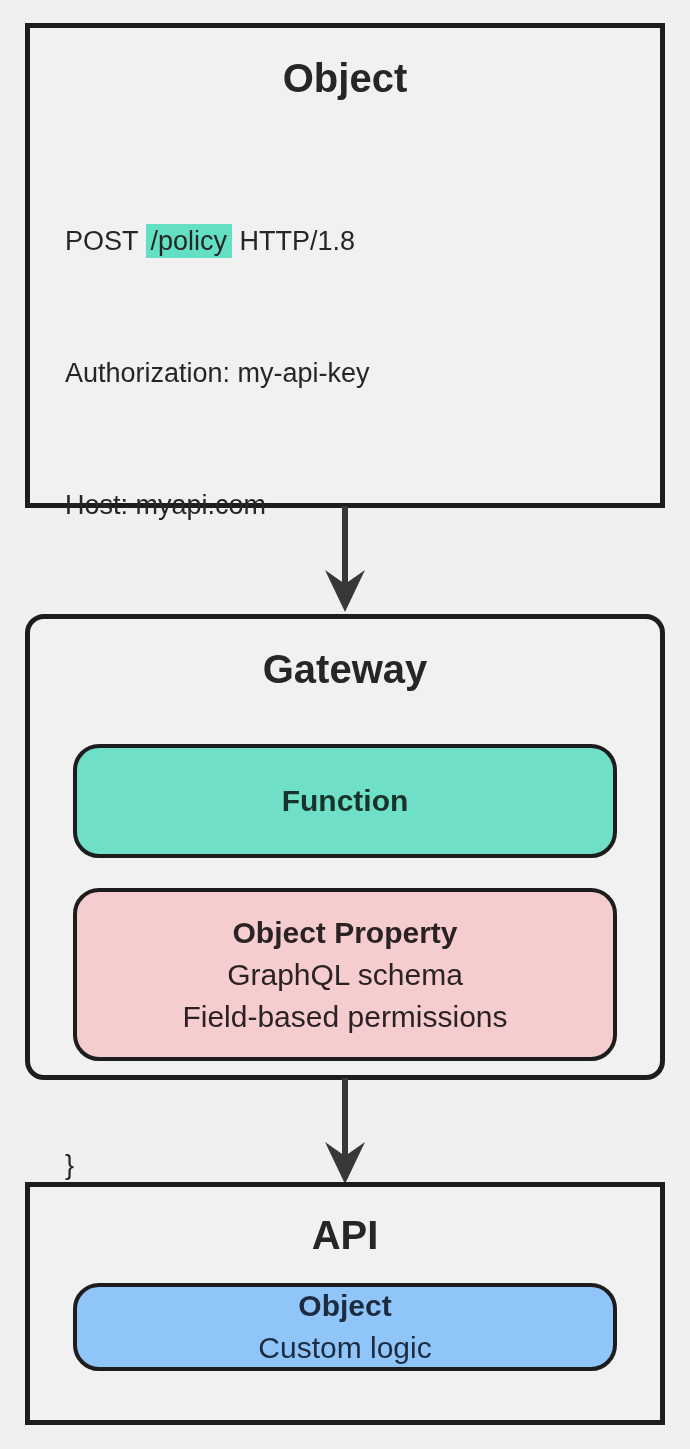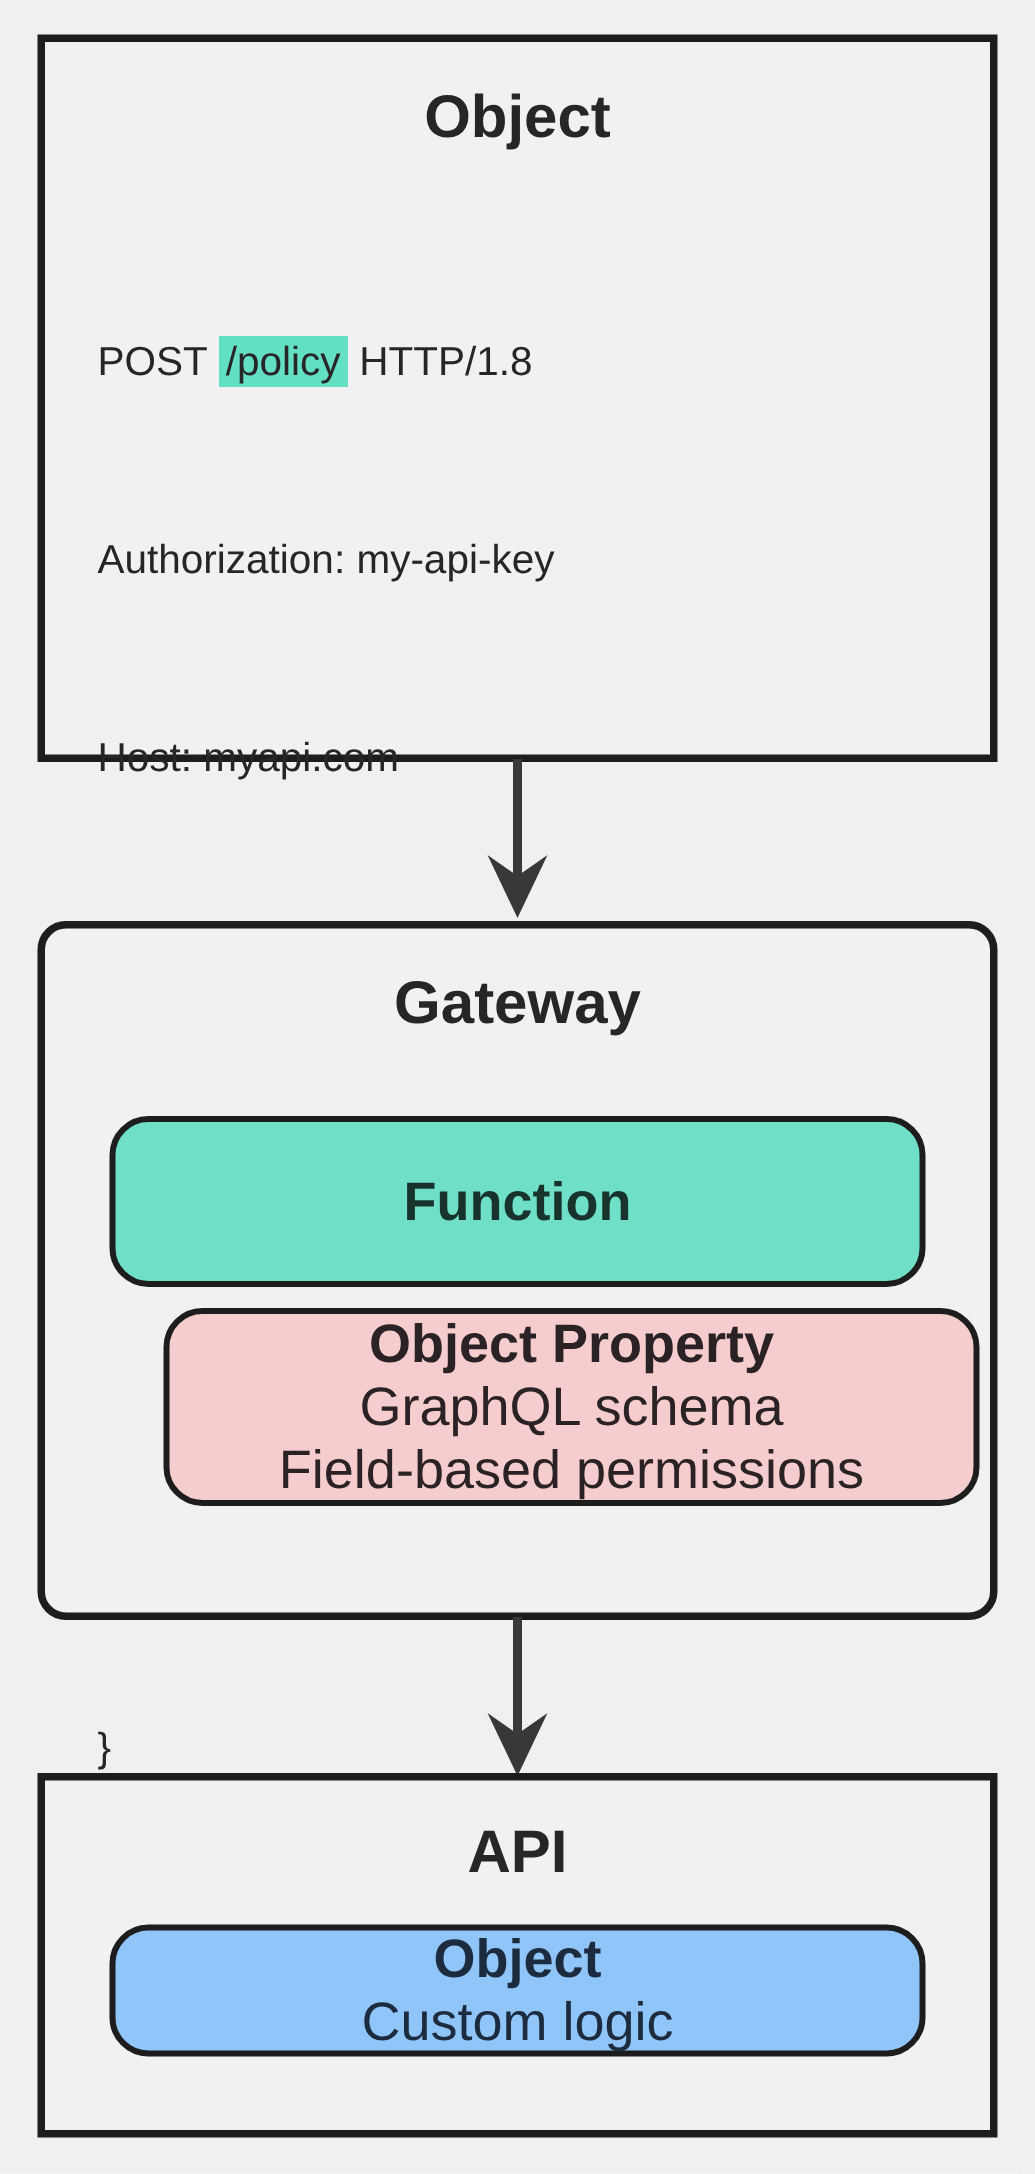--- a/index.html
+++ b/index.html
@@ -70,26 +70,26 @@
     left:43px;
     width:544px;
     border:4px solid var(--card_border);
     border-radius:26px;
     box-sizing:border-box;
     display:flex;
     flex-direction:column;
     align-items:center;
     justify-content:center;
     text-align:center;
-    font-size:36px;
+    font-size:30px;
     line-height:42px;
   }
   .card-title{font-weight:700;}
   .card-function{top:125px;height:114px;background:var(--teal_card);color:var(--teal_card_text);}
-  .card-object-property{top:253px;height:132px;background:var(--pink_card);color:var(--pink_card_text);margin-left:36px;}
+  .card-object-property{top:269px;height:173px;background:var(--pink_card);color:var(--pink_card_text);}
   .card-object{top:96px;height:88px;background:var(--blue_card);color:var(--blue_card_text);}
   .arrow{
     position:absolute;
     left:315px;
     width:60px;
     height:106px;
     color:var(--arrow);
   }
   .arrow-1{top:506px;}
   .arrow-2{top:1078px;}

